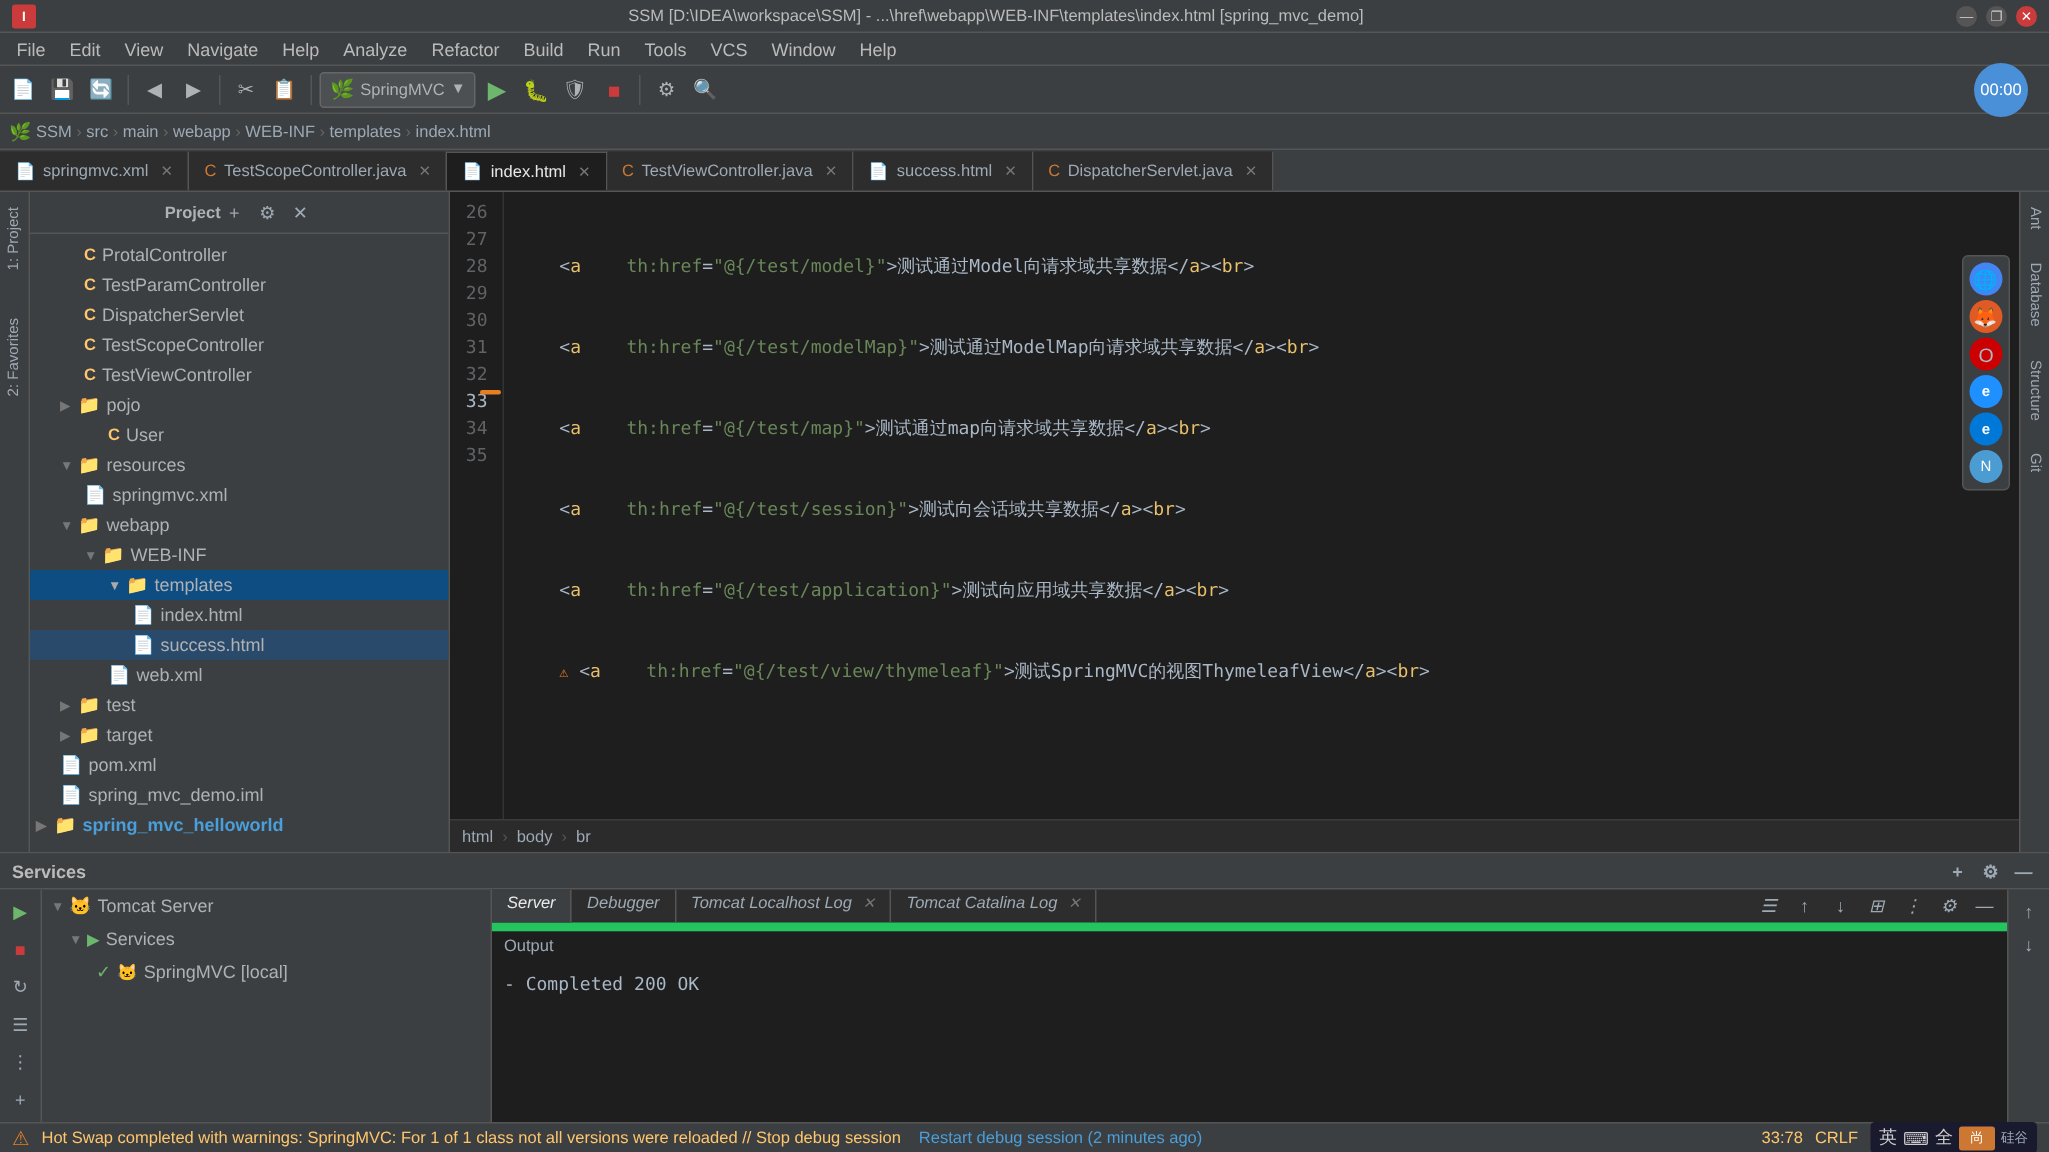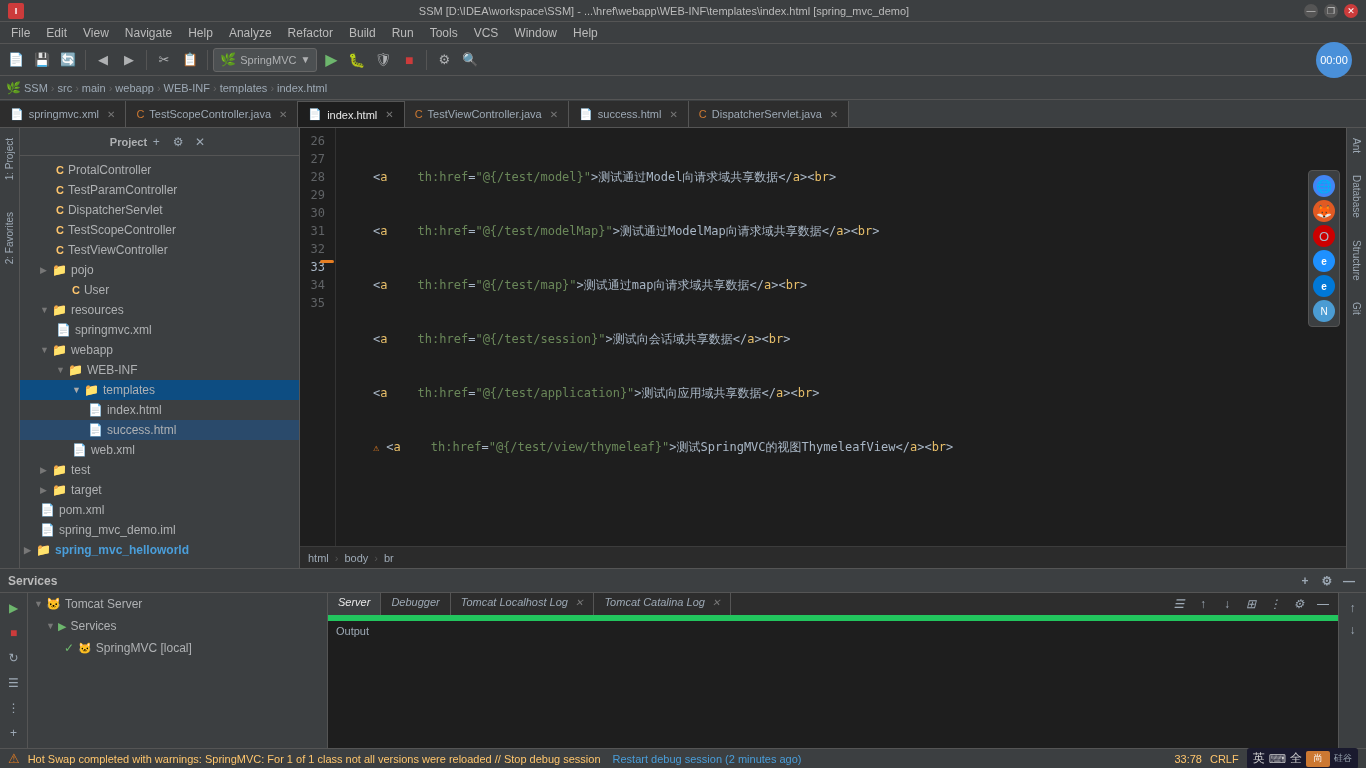--- a/index.html
+++ b/index.html
@@ -685,20 +685,23 @@
               <div class="srv-tool-btn">↑</div>
               <div class="srv-tool-btn">↓</div>
               <div class="srv-tool-btn">⊞</div>
               <div class="srv-tool-btn">⋮</div>
               <div class="srv-tool-btn">⚙</div>
               <div class="srv-tool-btn">—</div>
             </div>
           </div>
           <div id="services-right">
             <div class="output-label">Output</div>
+            <div class="output-text">
+              <span>  - Completed 200 OK</span>
+            </div>
           </div>
         </div>
 
         <div id="services-right-tools">
           <div class="srv-tool-btn">↑</div>
           <div class="srv-tool-btn">↓</div>
         </div>
       </div>
     </div>
   </div>

